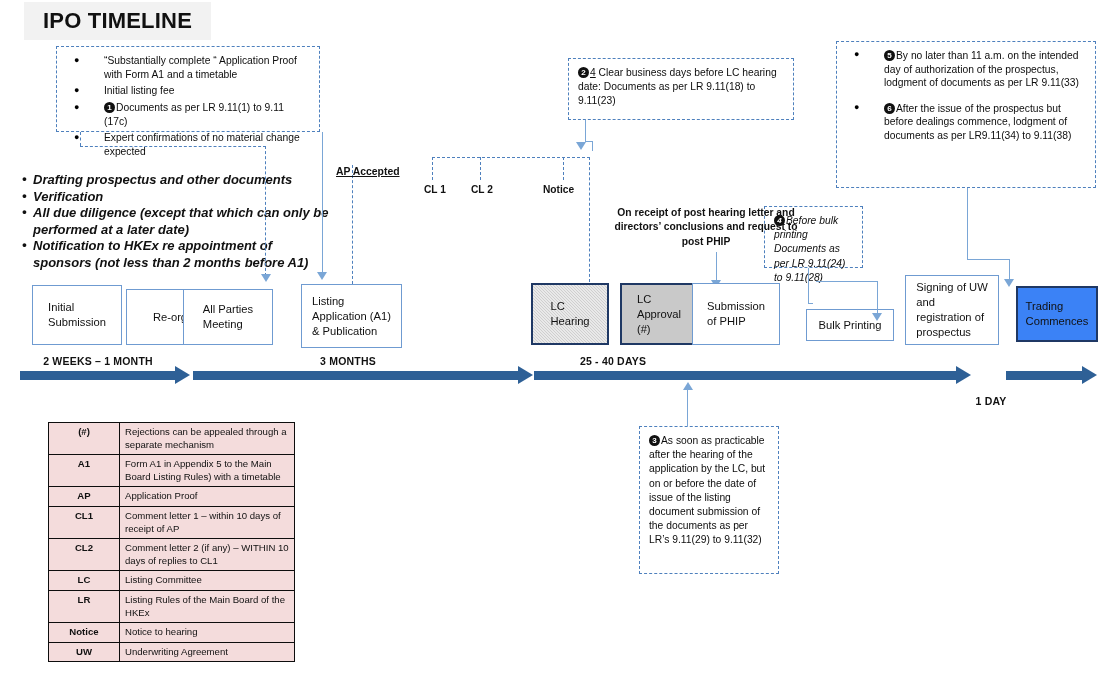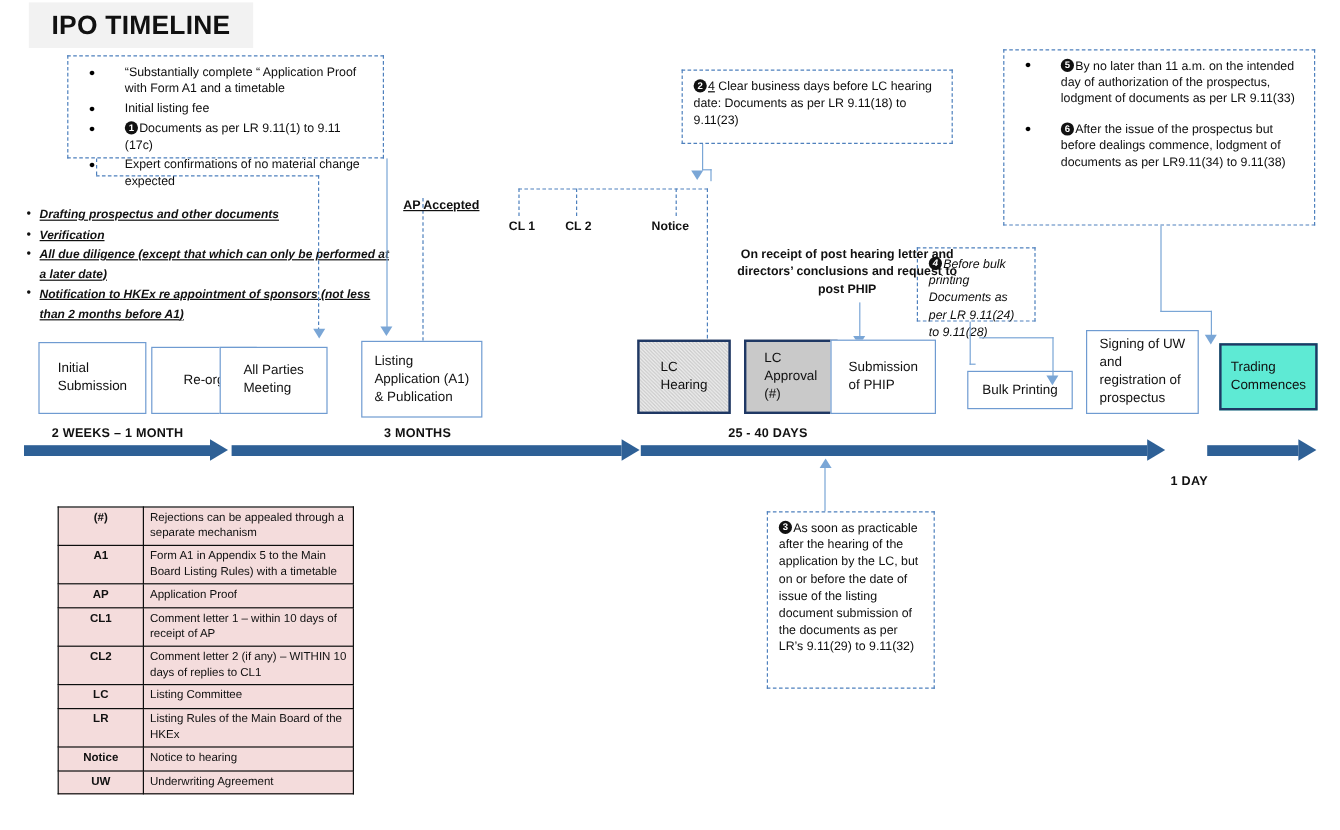--- a/index.html
+++ b/index.html
@@ -43,34 +43,34 @@
     font-size:11.2px;line-height:15px;font-weight:400;color:#111;padding:2px 4px;
   }
   .pbox.heavy{border:2.6px solid #1f3864;}
   .pbox.gray{background:#c9c9c9;}
   .pbox.hatch{
     background:#cfcfcf;
     background-image:
       linear-gradient(45deg,rgba(255,255,255,.55) 25%,transparent 25%,transparent 50%,rgba(255,255,255,.55) 50%,rgba(255,255,255,.55) 75%,transparent 75%);
     background-size:3px 3px;
   }
-  .pbox.amber{background:#5eead4;border:2.2px solid #1f3864;color:#111;}
+  .pbox.amber{background:#3b82f6;border:2.2px solid #1f3864;color:#111;}
 
   
   .phase{font-size:10.5px;font-weight:bold;letter-spacing:.2px;color:#111;text-align:center;}
   .bar{height:9px;background:#2e6096;}
   .barhead{
     width:0;height:0;border-top:9px solid transparent;border-bottom:9px solid transparent;
     border-left:15px solid #2e6096;
   }
   .barwrap{display:flex;align-items:center;}
 
   
   .plain{font-size:10.3px;line-height:14.3px;font-weight:600;color:#111;}
-  .ital{font-size:10px;line-height:16.5px;font-style:italic;font-weight:600;color:#111;text-decoration:underline;}
+  .ital{font-size:13px;line-height:16.5px;font-style:italic;font-weight:600;color:#111;}
   .ital .row{position:relative;padding-left:11px;}
   .ital .row:before{content:"\2022";position:absolute;left:0;top:-1px;}
 
   
   .dv{border-left:1.5px dashed #4e80bd;}
   .dh{border-top:1.5px dashed #4e80bd;}
   .sv{border-left:1.4px solid #7aa6d6;}
   .sh{border-top:1.4px solid #7aa6d6;}
   .arrowdown{
     width:0;height:0;border-left:5px solid transparent;border-right:5px solid transparent;
@@ -224,21 +224,21 @@
   <div class="bar" style="width:155px;"></div>
   <div class="barhead"></div>
 </div>
 
 <div class="abs phase" style="left:268px;top:355px;width:160px;">3 MONTHS</div>
 <div class="abs barwrap" style="left:193px;top:366px;">
   <div class="bar" style="width:325px;"></div>
   <div class="barhead"></div>
 </div>
 
-<div class="abs phase" style="left:553px;top:355px;width:120px;text-align:right;">25 - 40 DAYS</div>
+<div class="abs phase" style="left:553px;top:355px;width:120px;text-align:center;">25 - 40 DAYS</div>
 <div class="abs barwrap" style="left:534px;top:366px;">
   <div class="bar" style="width:422px;"></div>
   <div class="barhead"></div>
 </div>
 
 <div class="abs phase" style="left:946px;top:355px;width:90px;margin-top:40px;">1 DAY</div>
 <div class="abs barwrap" style="left:1006px;top:366px;">
   <div class="bar" style="width:76px;"></div>
   <div class="barhead"></div>
 </div>

